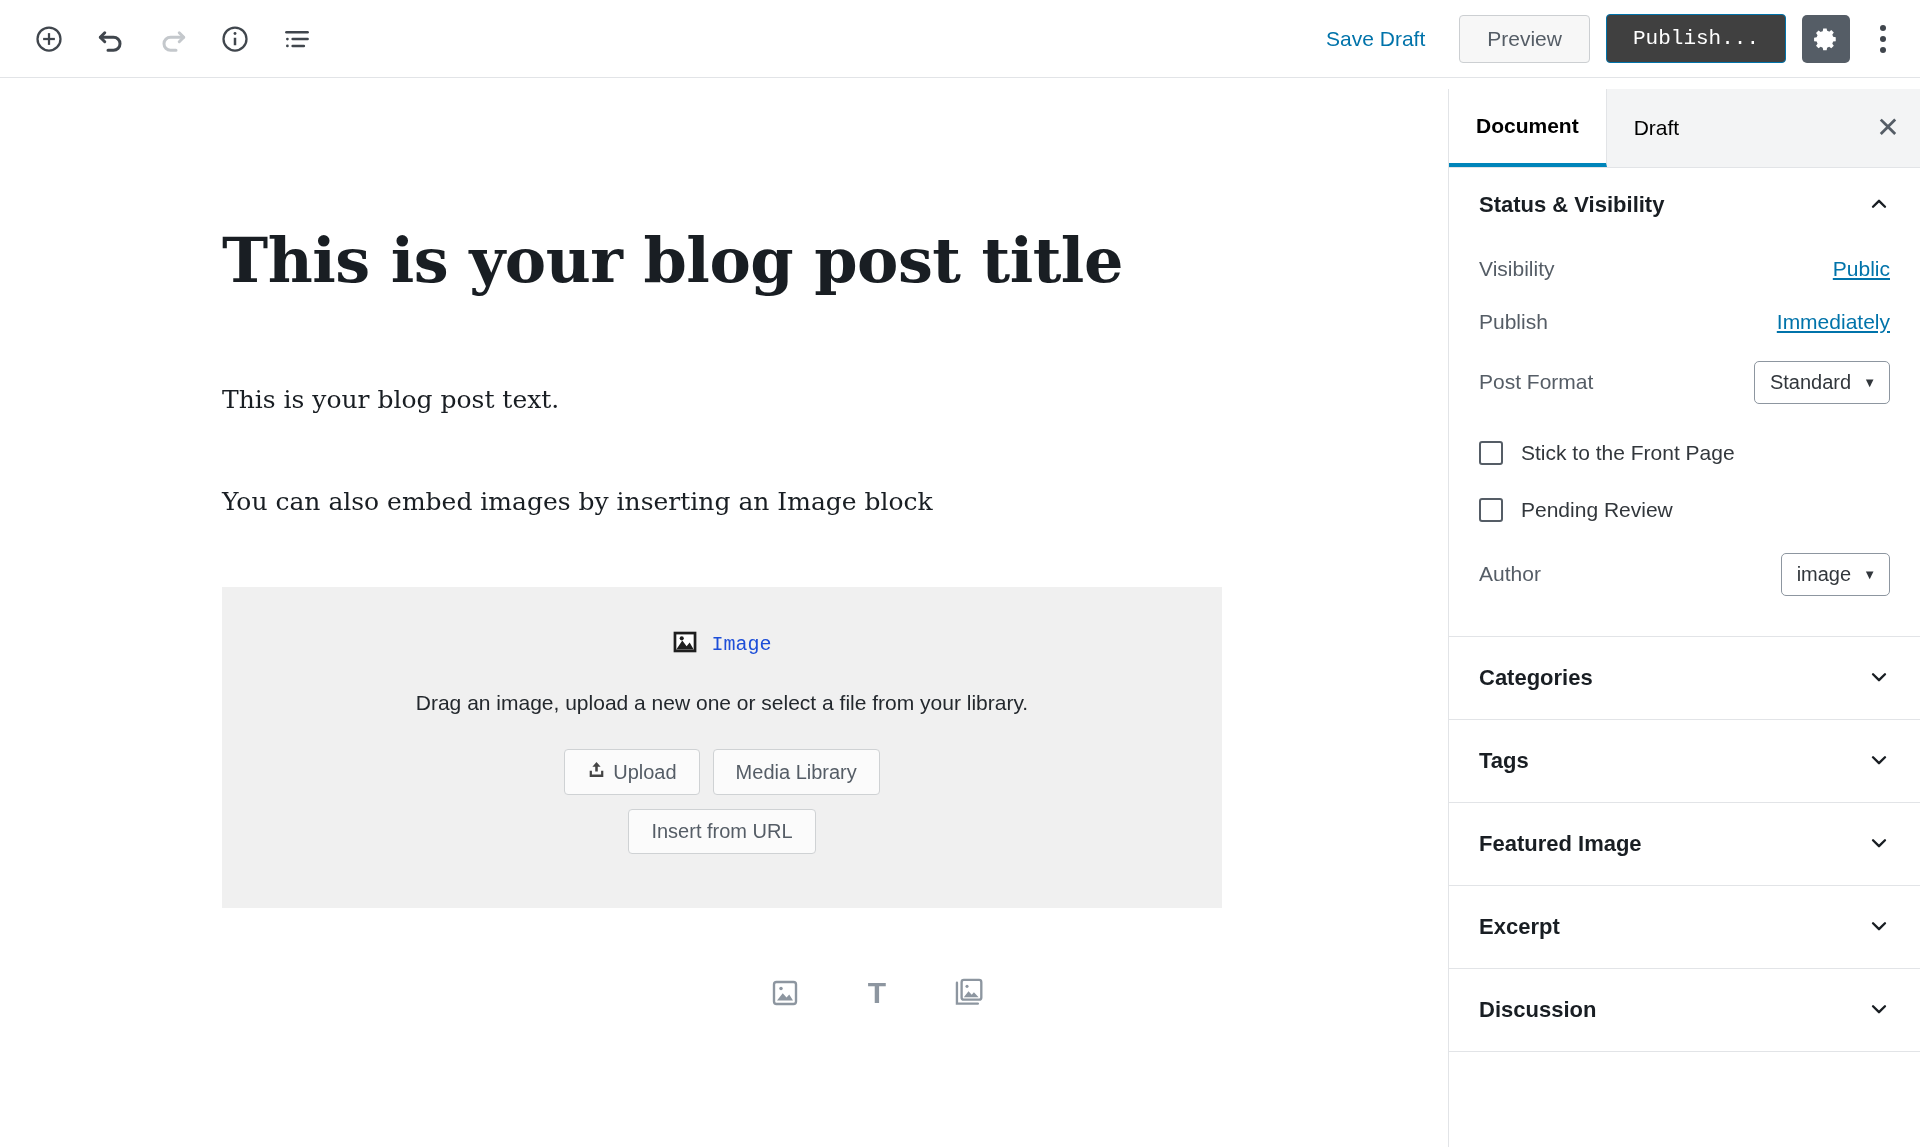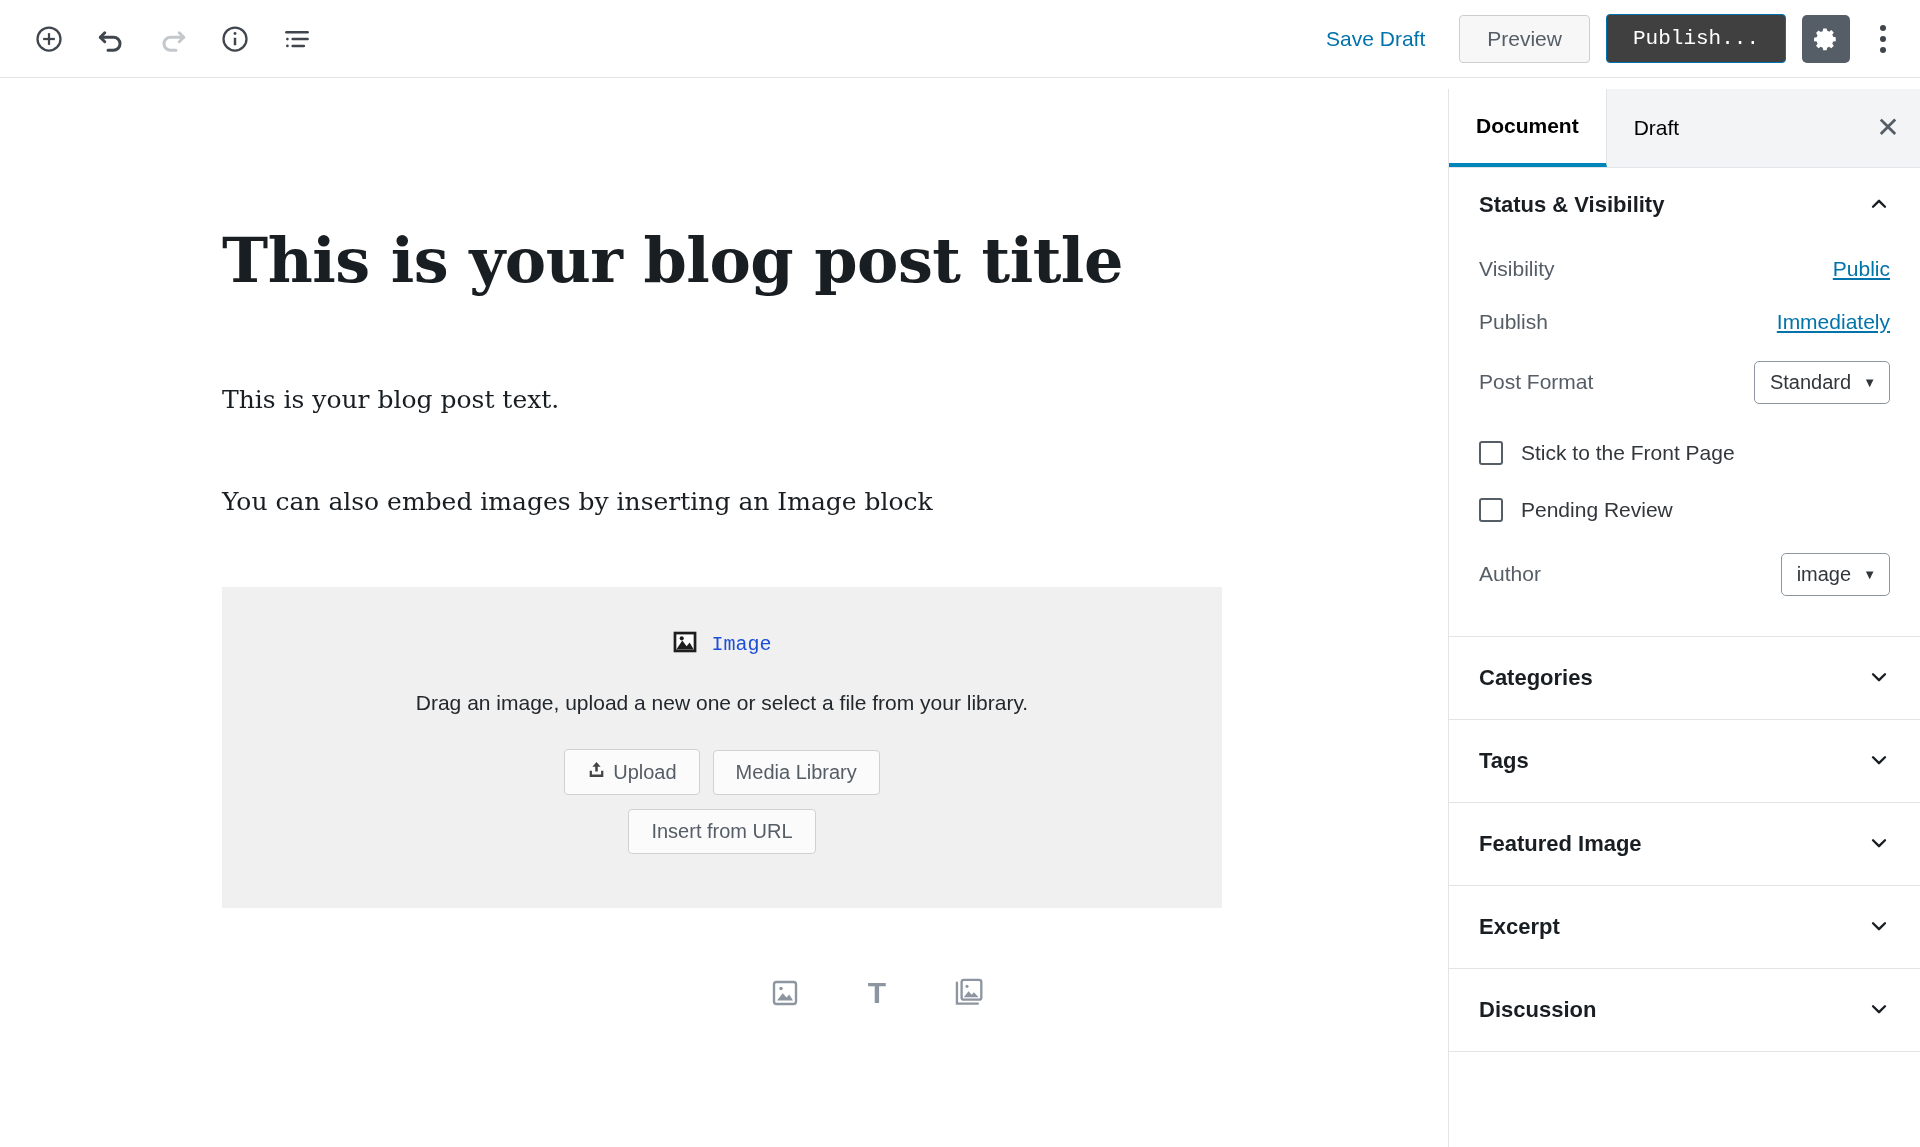--- a/index.html
+++ b/index.html
@@ -163,21 +163,20 @@
     font-size: 21px;
     color: #23282d;
     margin-bottom: 34px;
     font-family: "Liberation Sans", sans-serif;
   }
   .ph-btn-row {
     display: flex;
     justify-content: center;
     gap: 13px;
     margin-bottom: 14px;
-    align-items: flex-end;
   }
   .ph-btn {
     font-size: 20px;
     color: #555d66;
     background: #fbfbfb;
     border: 1px solid #cfd2d4;
     border-radius: 4px;
     padding: 10px 22px;
     cursor: pointer;
     font-family: "Liberation Sans", sans-serif;

